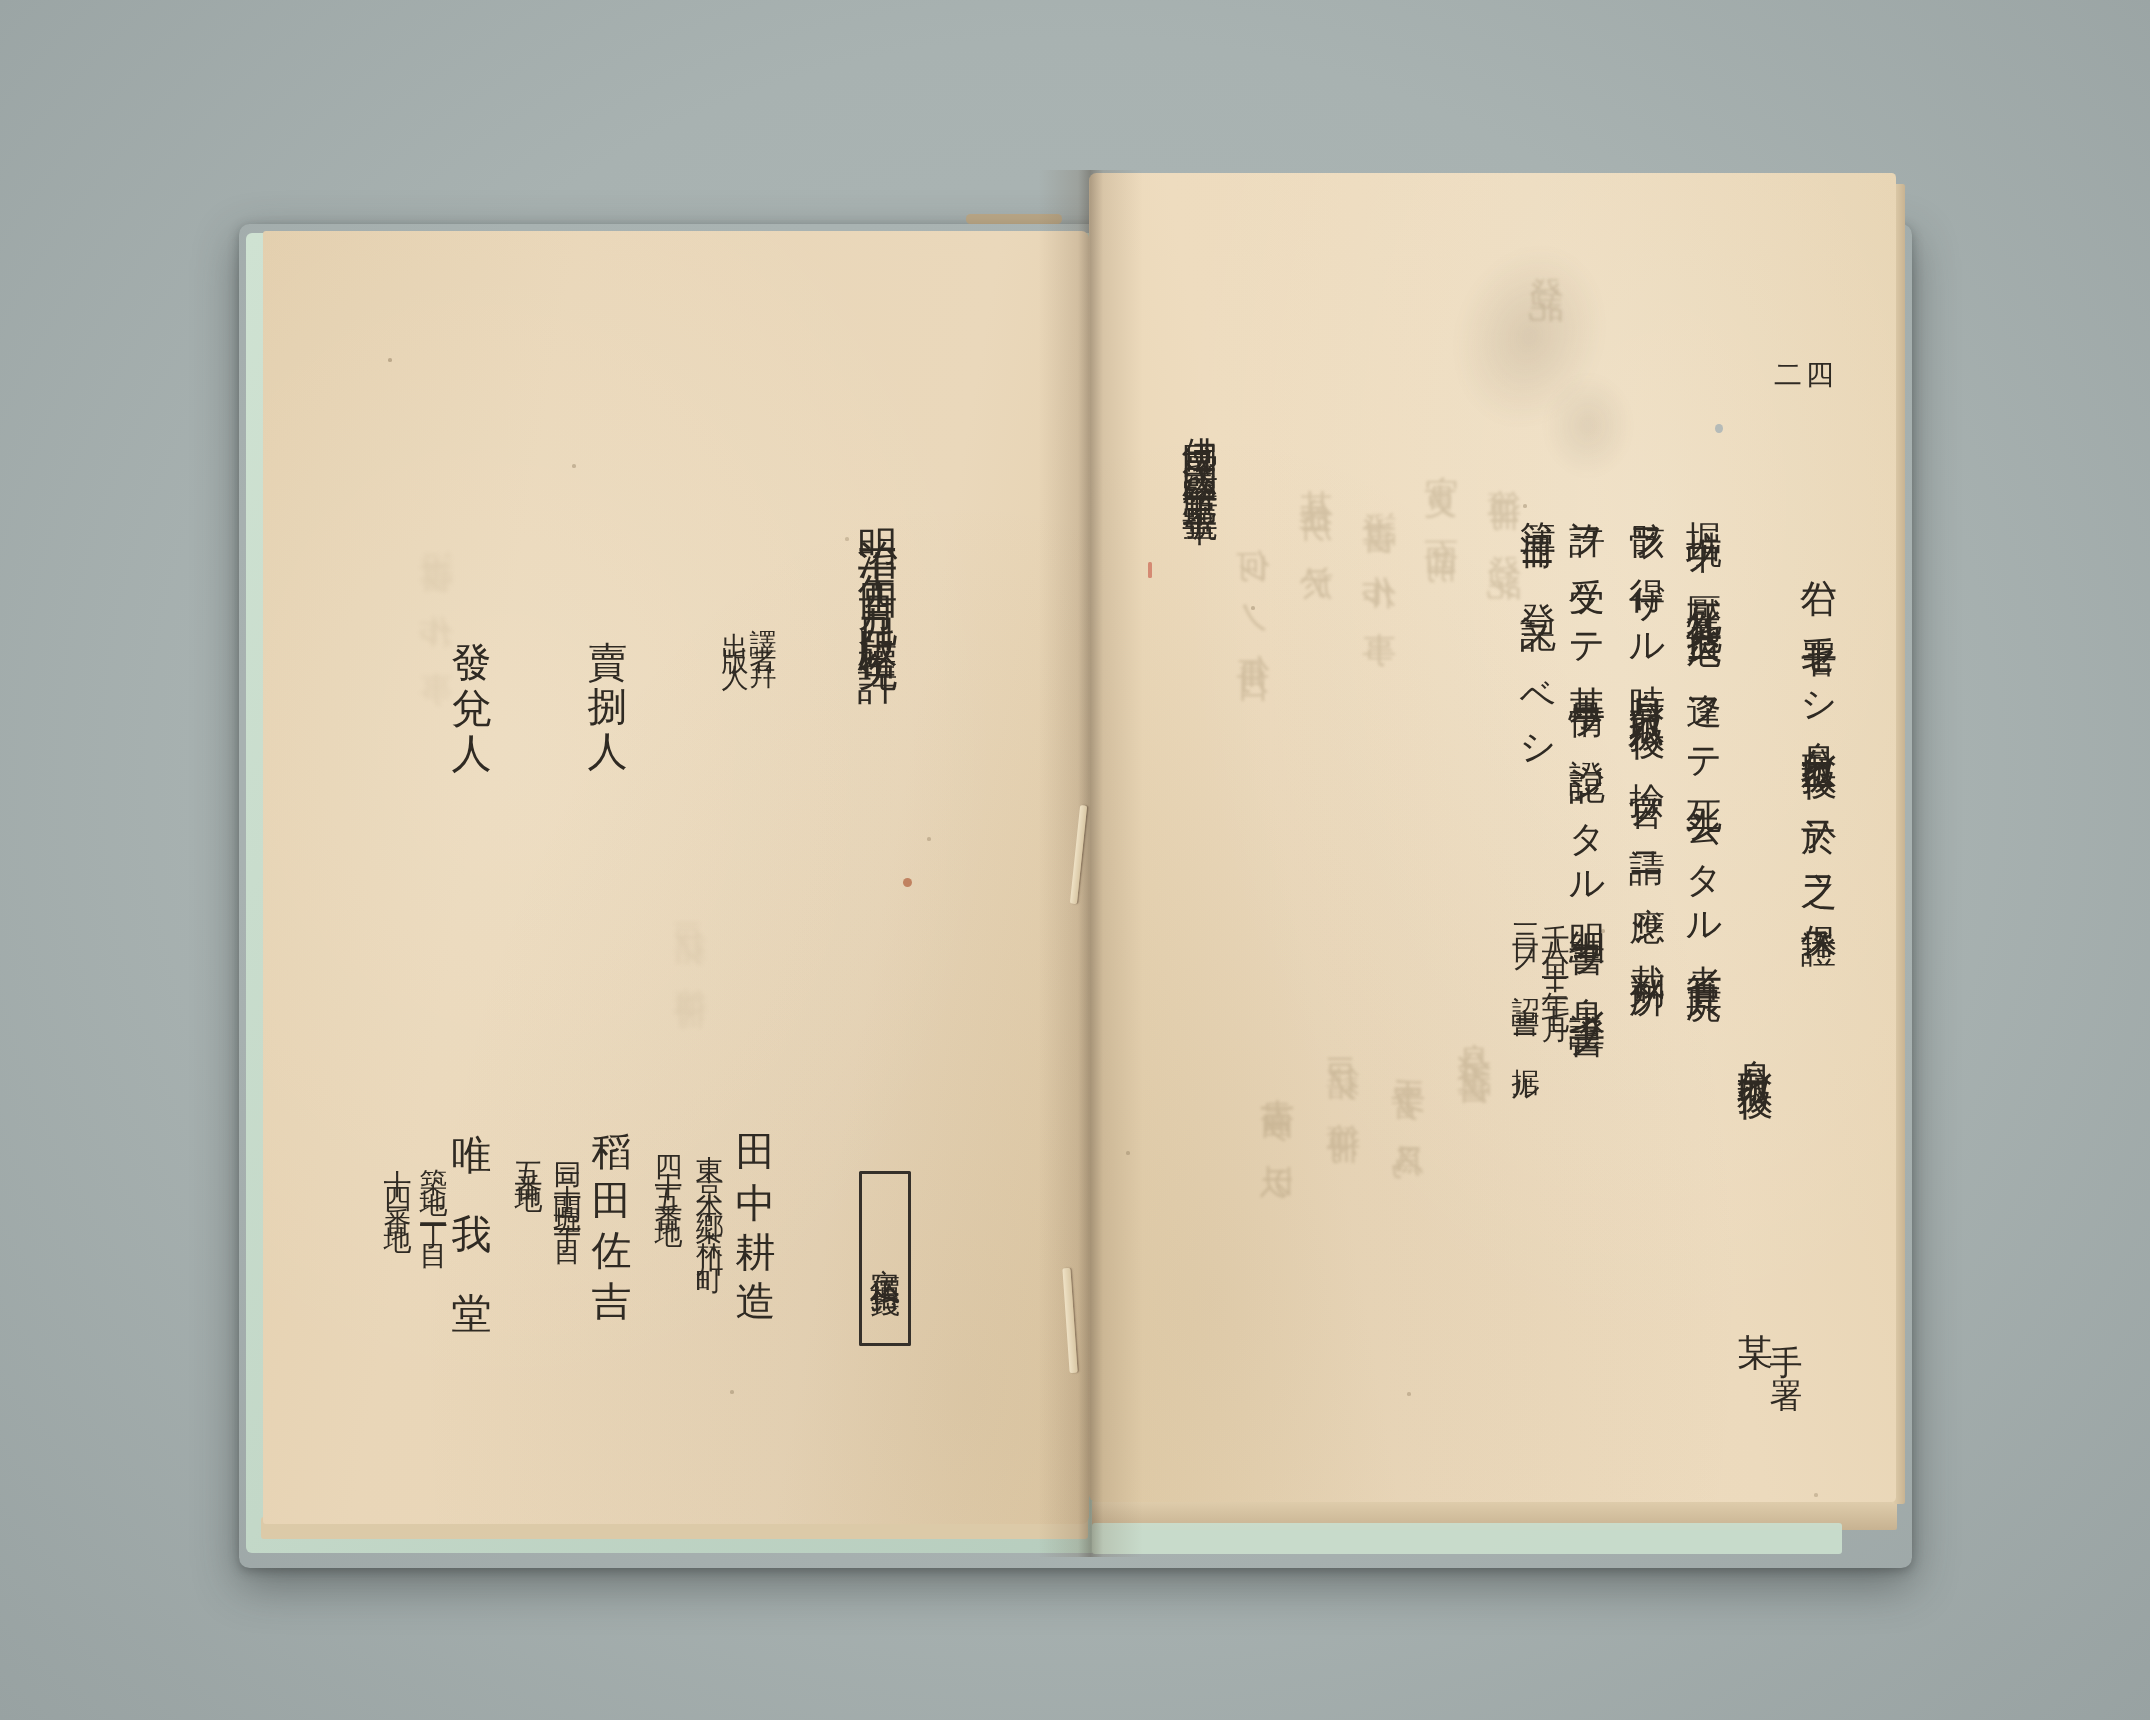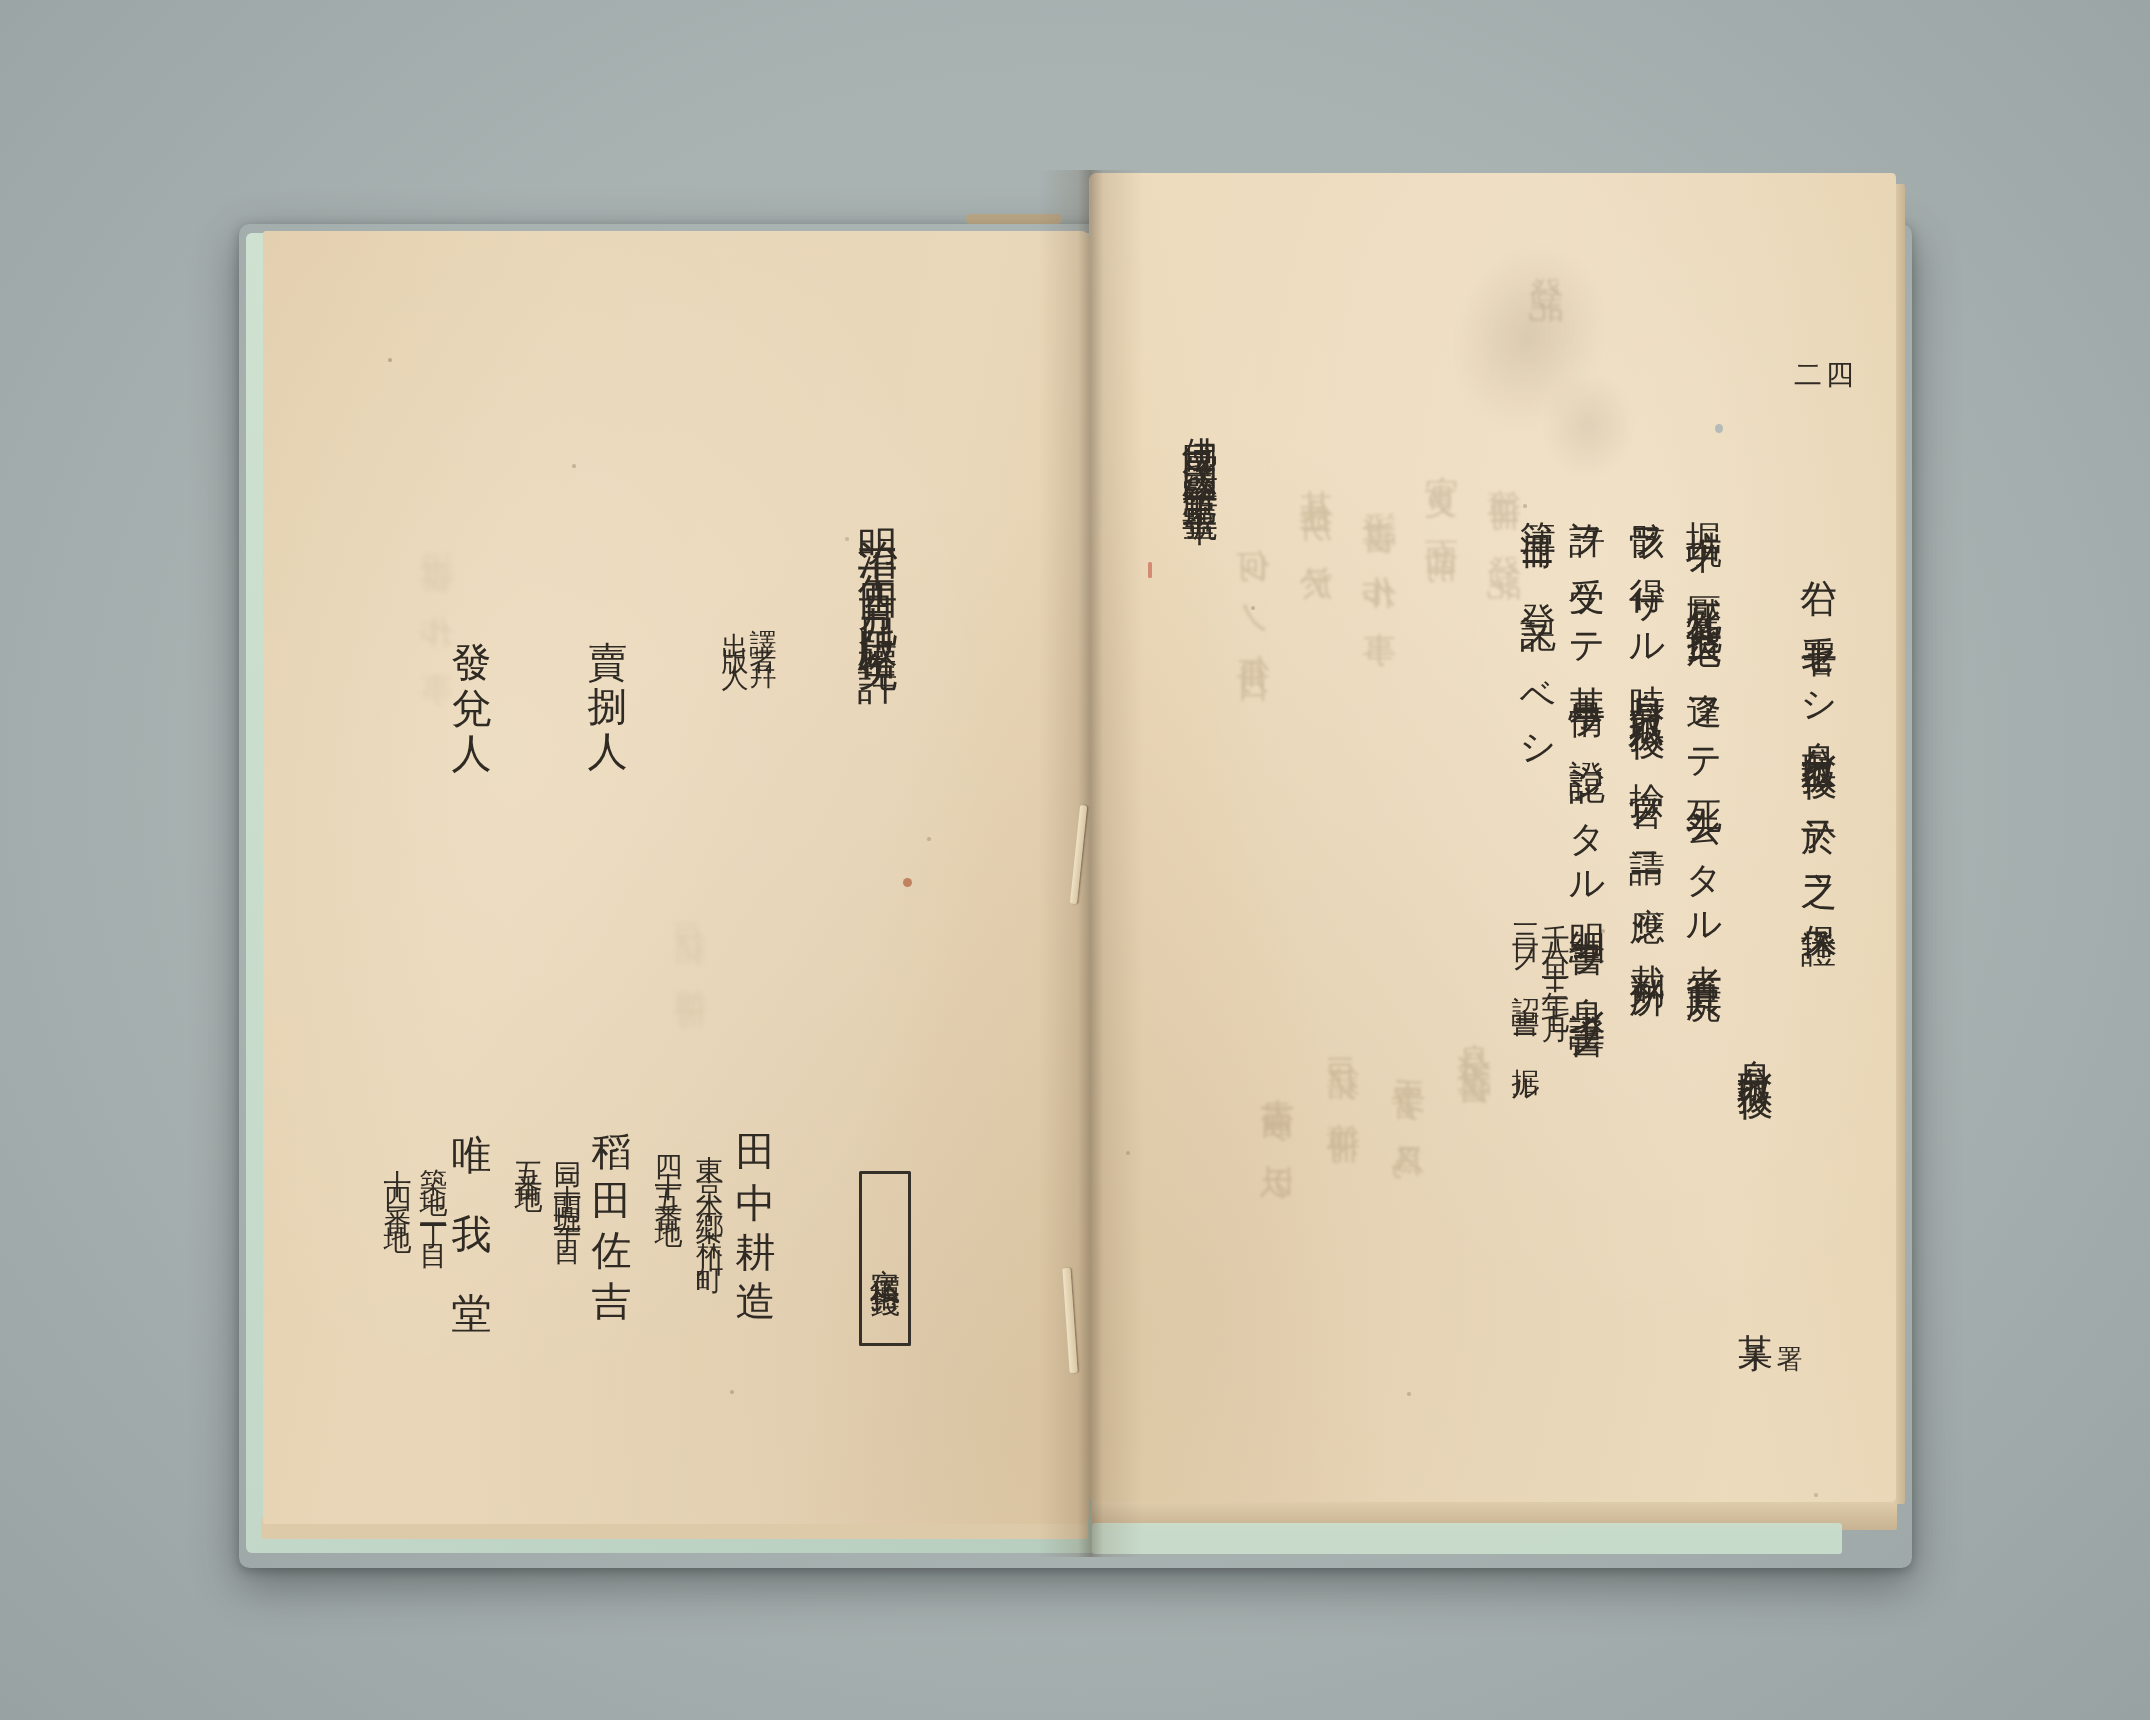--- a/index.html
+++ b/index.html
@@ -49,21 +49,21 @@
   .deckle{ left:966px; top:214px; width:96px; height:9.7px; background:#c79e66; opacity:.55; border-radius:4.5px; filter:blur(0.7px);}
   .thread{ background:linear-gradient(90deg,#efe2c6,#d9c7a4); border-radius:2.2px; box-shadow:1.5px 0 1.5px rgba(70,50,35,.45);}
   .thread1{ left:1075px; top:805px; width:6.7px; height:99px; transform:rotate(6deg);}
   .thread2{ left:1066px; top:1268px; width:8.2px; height:105px; transform:rotate(-4deg);}
   
   .vcol{
     position:absolute; writing-mode:vertical-rl; text-orientation:upright;
     color:#2f2a23; white-space:nowrap; line-height:1;
   }
   .hrow{ position:absolute; color:#2f2a23; line-height:1; }
-  .f48{font-size:36px;} .f54{font-size:40px;} .f44{font-size:26px;} .f38{font-size:28px;} .f36{font-size:27px;}
+  .f48{font-size:36px;} .f54{font-size:40px;} .f44{font-size:33px;} .f38{font-size:28px;} .f36{font-size:27px;}
   .price-box{
     left:859px; top:1171px; width:46px; height:169px;
     border:3px solid #35302a; border-radius:1.5px;
     display:flex; align-items:center; justify-content:center;
   }
   .price-box .vcol{position:static; font-size:30px; letter-spacing:6.7px;}
   
   .ghost{
     position:absolute; writing-mode:vertical-rl; text-orientation:upright;
     color:#8e7a57; transform:scaleX(-1); filter:blur(1.6px); opacity:.28;
@@ -117,21 +117,21 @@
   <div class="ghost faint" style="left:418px; top:523px;">證書ヲ作ル事</div>
   <div class="ghost faint" style="left:672px; top:896px;">戸籍ノ簿冊</div>
 
   <div class="abs smudge1"></div>
   <div class="abs smudge2"></div>
   <div class="abs speck"></div>
   <div class="abs dot-blue"></div>
   <div class="abs dot-rust"></div>
   <div class="abs dash-red"></div>
 
-  <div class="hrow f38" style="left:1774px; top:361px; letter-spacing:3.7px;margin-left:20px;">二四</div>
+  <div class="hrow f38" style="left:1774px; top:361px; letter-spacing:3.7px;">二四</div>
 
   <div class="vcol f48" style="left:1801px; top:554px; letter-spacing:6px;">右ハ手署セシ身分取扱役ニ於テ之ヲ保證ス</div>
 
   <div class="vcol f48" style="left:1737px; top:1031px; letter-spacing:6.7px;">身分取扱役</div>
   <div class="vcol f48" style="left:1737px; top:1305px;">某</div>
   <div class="hrow f44" style="left:1732px; top:1346px; width:78px; direction:rtl; letter-spacing:7.5px;">手署</div>
 
   <div class="vcol f48" style="left:1686px; top:493px; letter-spacing:8.2px;">堀坑中ノ壓死其他炎厄ニ逢フテ死去シタル者等其屍</div>
   <div class="vcol f48" style="left:1629px; top:493px; letter-spacing:8.2px;">骸ヲ得ザル時身分取扱役ハ撿官ノ請ニ應ジ裁判所ノ</div>
   <div class="vcol f48" style="left:1569px; top:493px; letter-spacing:8.2px;">許ヲ受ケテ其事情ヲ證記シタル明細書ヲ身上證書ノ</div>

